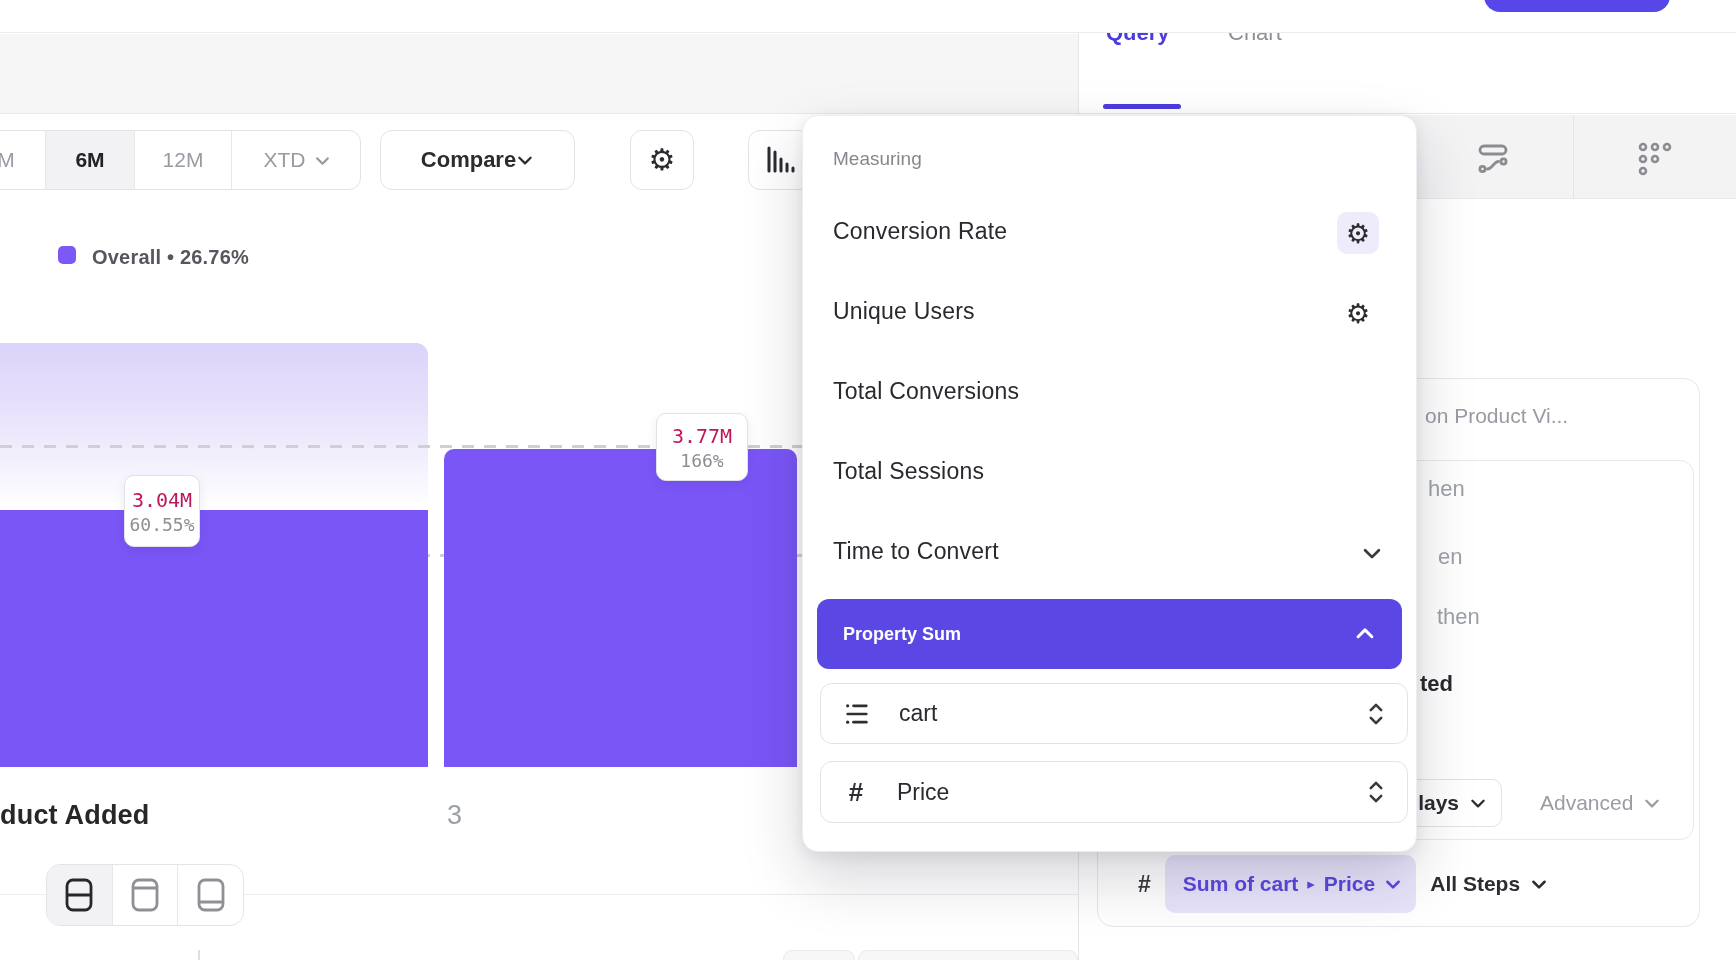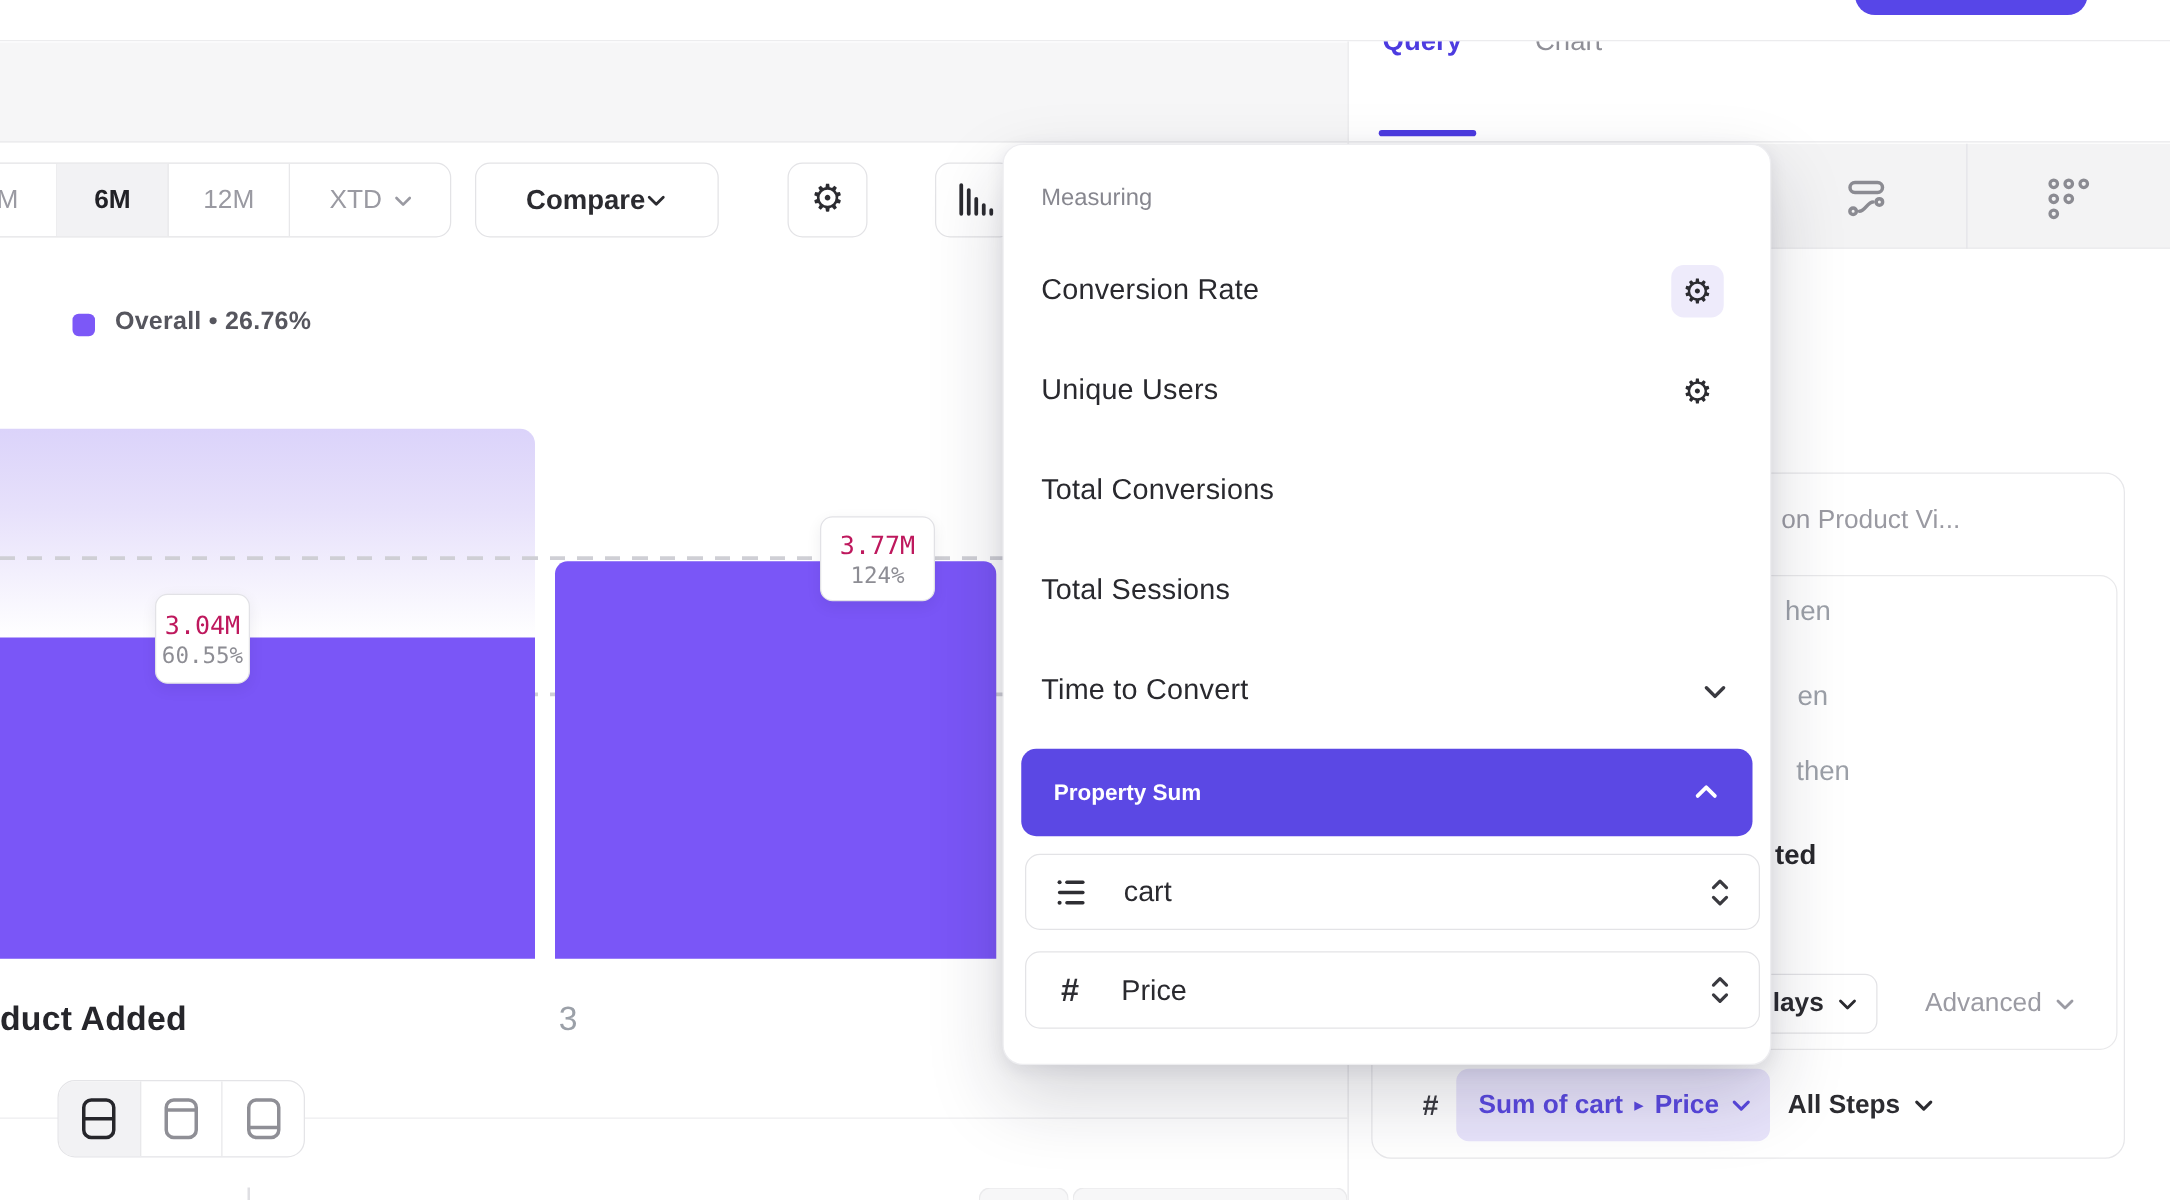--- a/index.html
+++ b/index.html
@@ -32,21 +32,21 @@
   .seg-group { left:-34px; top:130px; height:60px; width:395px; background:#fff; border:1.5px solid #e3e3e6; border-radius:12px; display:flex; overflow:hidden; }
   .seg { flex:none; display:flex; align-items:center; justify-content:center; gap:8px; font-size:21px; color:#9a9aa2; border-right:1px solid #e8e8ea; }
   .seg:last-child { border-right:none; }
   .seg.active { background:#f2f2f4; color:#222227; font-weight:700; }
   .btn { background:#fff; border:1.5px solid #e3e3e6; border-radius:12px; display:flex; align-items:center; justify-content:center; }
   .compare-btn { left:380px; top:130px; width:195px; height:60px; font-size:22px; font-weight:600; color:#2b2b30; }
   .icon-btn { top:130px; width:64px; height:60px; }
   .gear-glyph { font-family:"DejaVu Sans", sans-serif; font-size:30px; line-height:1; color:#2b2b30; }
 
   
-  .legend { left:46px; top:246px; display:flex; align-items:flex-end; gap:16px;padding-left:12px; }
+  .legend { left:46px; top:246px; display:flex; align-items:flex-start; gap:16px;padding-left:12px; }
   .swatch { width:18px; height:18px; border-radius:5px; background:#7c58f7; }
   .legend-text { font-size:20px; font-weight:600; color:#56565e; letter-spacing:.2px; }
 
   
   .bar-light { left:-40px; top:343px; width:468px; height:167px; border-radius:0 12px 0 0;
     background:linear-gradient(180deg,#dbd3fa 0%,#e7e1fb 40%,rgba(255,255,255,0) 100%); z-index:1; }
   .dash-line { height:3px; background-image:repeating-linear-gradient(90deg,#cfcfd5 0 12px,rgba(0,0,0,0) 12px 22px); z-index:2; }
   .bar-solid { background:#7a56f7; z-index:3; }
   .bar1 { left:-40px; top:510px; width:468px; height:257px; }
   .bar2 { left:444px; top:449px; width:353px; height:318px; border-radius:10px 10px 0 0; }
@@ -187,21 +187,21 @@
 <div class="abs dash-line" style="left:0; top:554px; width:810px;"></div>
 <div class="abs bar-solid bar1"></div>
 <div class="abs bar-solid bar2"></div>
 
 <div class="abs tooltip" style="left:124px; top:475px; width:76px; height:72px;">
   <span class="tt-val">3.04M</span>
   <span class="tt-pct">60.55%</span>
 </div>
 <div class="abs tooltip" style="left:656px; top:413px; width:92px; height:68px;">
   <span class="tt-val">3.77M</span>
-  <span class="tt-pct">124%</span>
+  <span class="tt-pct">166%</span>
 </div>
 
 <div class="abs step-label" style="left:0;">
   <span class="step-name">duct Added</span>
 </div>
 <div class="abs step-label" style="left:447px;">
   <span class="step-idx">3</span>
 </div>
 
 <div class="abs chart-bottom-divider"></div>

